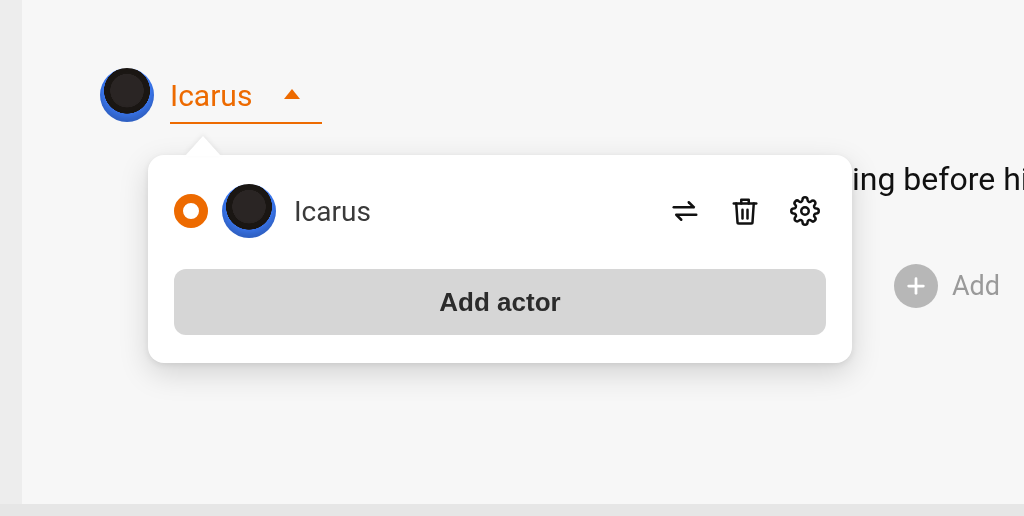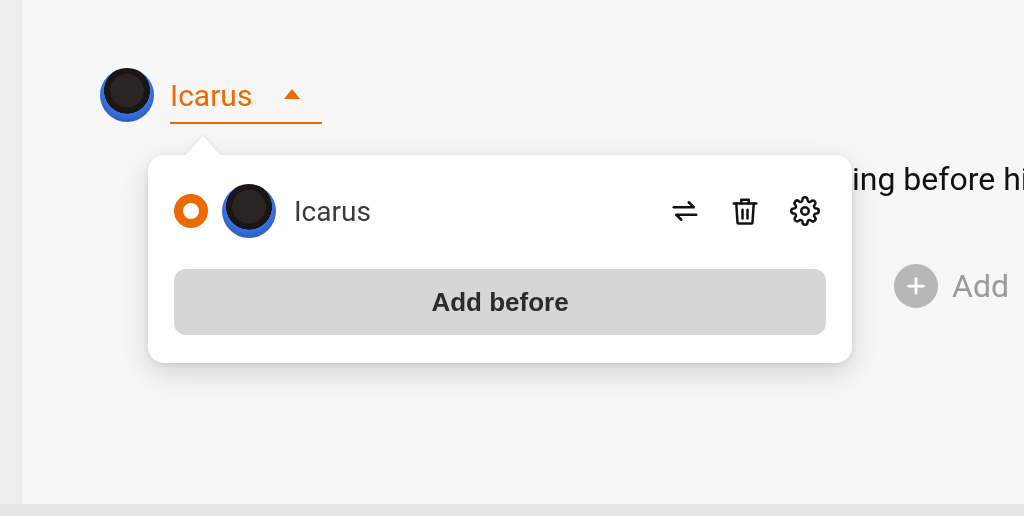--- a/index.html
+++ b/index.html
@@ -135,21 +135,21 @@
   .bg-add-circle {
     width: 44px; height: 44px;
     border-radius: 50%;
     background: #b7b7b7;
     display: flex;
     align-items: center;
     justify-content: center;
   }
   .bg-add-circle svg { width: 22px; height: 22px; color: #fff; }
   .bg-add-label {
-    font-size: 32px;
+    font-size: 27px;
     color: #9a9a9a;
   }
   .bottom-bar {
     position: absolute;
     left: 0; bottom: 0;
     width: 100%; height: 12px;
     background: #e6e6e6;
   }
 </style>
 </head>
@@ -203,16 +203,16 @@
       </span>
       <span class="icon">
         <svg viewBox="0 0 24 24" fill="none" stroke="currentColor" stroke-width="2" stroke-linecap="round" stroke-linejoin="round">
           <circle cx="12" cy="12" r="3"></circle>
           <path d="M19.4 15a1.7 1.7 0 0 0 .34 1.87l.06.06a2 2 0 1 1-2.83 2.83l-.06-.06a1.7 1.7 0 0 0-1.87-.34 1.7 1.7 0 0 0-1 1.56V21a2 2 0 0 1-4 0v-.09a1.7 1.7 0 0 0-1-1.56 1.7 1.7 0 0 0-1.87.34l-.06.06a2 2 0 1 1-2.83-2.83l.06-.06a1.7 1.7 0 0 0 .34-1.87 1.7 1.7 0 0 0-1.56-1H3a2 2 0 0 1 0-4h.09a1.7 1.7 0 0 0 1.56-1 1.7 1.7 0 0 0-.34-1.87l-.06-.06a2 2 0 1 1 2.83-2.83l.06.06a1.7 1.7 0 0 0 1.87.34h0a1.7 1.7 0 0 0 1-1.56V3a2 2 0 0 1 4 0v.09a1.7 1.7 0 0 0 1 1.56h0a1.7 1.7 0 0 0 1.87-.34l.06-.06a2 2 0 1 1 2.83 2.83l-.06.06a1.7 1.7 0 0 0-.34 1.87v0a1.7 1.7 0 0 0 1.56 1H21a2 2 0 0 1 0 4h-.09a1.7 1.7 0 0 0-1.56 1z"></path>
         </svg>
       </span>
     </div>
   </div>
 
-  <button class="add-actor-btn">Add before</button>
+  <button class="add-actor-btn">Add actor</button>
 </div>
 
 <div class="bottom-bar"></div>
 
 </body></html>

